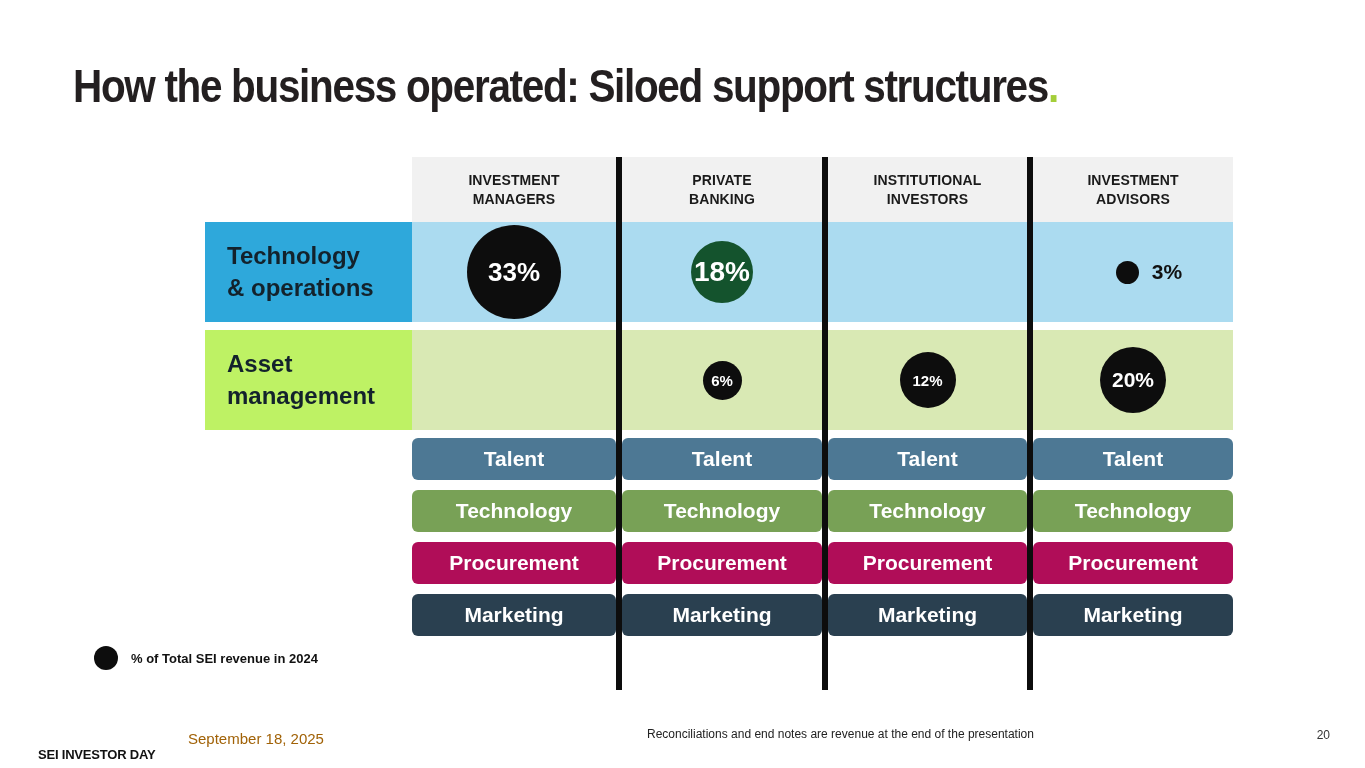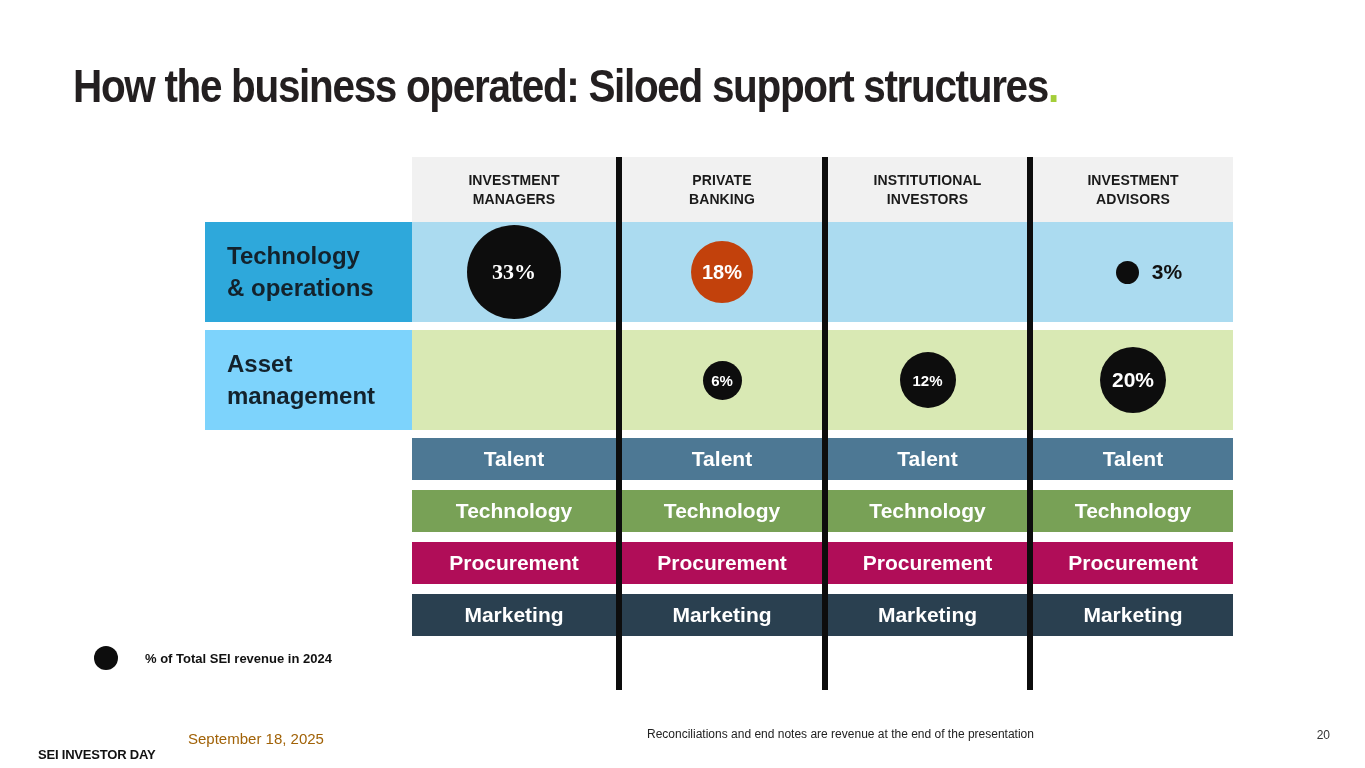--- a/index.html
+++ b/index.html
@@ -37,26 +37,26 @@
   .cell{display:flex;align-items:center;justify-content:center;}
   .bubble{
     border-radius:50%;color:#ffffff;font-weight:bold;
     display:flex;align-items:center;justify-content:center;flex:0 0 auto;
   }
   .dotgroup{display:flex;align-items:center;gap:13px;position:relative;left:16px;}
   .dot{border-radius:50%;flex:0 0 auto;}
   .dotlabel{font-size:21px;font-weight:bold;color:#111111;}
   .bar{
     display:flex;align-items:center;justify-content:center;
-    color:#ffffff;font-size:21px;font-weight:bold;
+    color:#ffffff;font-size:21px;font-weight:bold;border-radius:6px;
   }
   .divider{position:absolute;top:0;width:6px;height:533px;}
   .d1{left:411px}.d2{left:617px}.d3{left:822px}
   
-  .legend{position:absolute;left:94px;top:646px;display:flex;align-items:center;gap:27px;}
+  .legend{position:absolute;left:94px;top:646px;display:flex;align-items:center;gap:13px;}
   .legend-dot{width:24px;height:24px;border-radius:50%;}
   .legend-text{font-size:13px;font-weight:bold;color:#111111;}
   
   .footer-brand{position:absolute;left:38px;top:747px;font-size:13px;font-weight:bold;letter-spacing:-.2px;color:#111111;white-space:nowrap;}
   .footer-date{position:absolute;left:188px;top:730px;font-size:15px;color:#a16207;white-space:nowrap;}
   .footer-note{position:absolute;left:647px;top:727px;font-size:12px;color:#222222;white-space:nowrap;}
   .footer-page{position:absolute;left:1300px;top:728px;width:30px;text-align:right;font-size:12px;color:#333333;}
 </style>
 </head>
 <body>
@@ -73,34 +73,34 @@
       <div class="hdr c3 r-head" style="background: rgb(241, 241, 241);">INSTITUTIONAL
 INVESTORS</div>
       <div class="hdr c2 r-head" style="background: rgb(241, 241, 241);">PRIVATE
 BANKING</div>
       <div class="hdr c4 r-head" style="background: rgb(241, 241, 241);">INVESTMENT
 ADVISORS</div>
 
       <div class="rowlabel lab r-tech" style="background: rgb(46, 168, 219);">Technology
 &amp; operations</div>
       <div class="cell c1 r-tech" style="background: rgb(171, 219, 240);">
-        <div class="bubble" style="width: 94px; height: 94px; font-size: 22px; background: rgb(13, 13, 13); font-family: Liberation Serif, serif;">33%</div>
+        <div class="bubble" style="width: 94px; height: 94px; font-size: 26px; background: rgb(13, 13, 13);">33%</div>
       </div>
       <div class="cell c2 r-tech" style="background: rgb(171, 219, 240);">
-        <div class="bubble" style="width: 62px; height: 62px; font-size: 20px; background: #c2410c;">18%</div>
+        <div class="bubble" style="width: 62px; height: 62px; font-size: 28px; background: #14532d;">18%</div>
       </div>
       <div class="cell c3 r-tech" style="background: rgb(171, 219, 240);"></div>
       <div class="cell c4 r-tech" style="background: rgb(171, 219, 240);">
         <div class="dotgroup">
           <span class="dot" style="width: 23px; height: 23px; background: rgb(13, 13, 13);"></span>
           <span class="dotlabel">3%</span>
         </div>
       </div>
 
-      <div class="rowlabel lab r-asset" style="background: #7dd3fc;">Asset
+      <div class="rowlabel lab r-asset" style="background: #bef264;">Asset
 management</div>
       <div class="cell c1 r-asset" style="background: rgb(217, 233, 180);"></div>
       <div class="cell c2 r-asset" style="background: rgb(217, 233, 180);">
         <div class="bubble" style="width: 39px; height: 39px; font-size: 15px; background: rgb(13, 13, 13);">6%</div>
       </div>
       <div class="cell c3 r-asset" style="background: rgb(217, 233, 180);">
         <div class="bubble" style="width: 56px; height: 56px; font-size: 15px; background: rgb(13, 13, 13);">12%</div>
       </div>
       <div class="cell c4 r-asset" style="background: rgb(217, 233, 180);">
         <div class="bubble" style="width: 66px; height: 66px; font-size: 21px; background: rgb(13, 13, 13);">20%</div>

